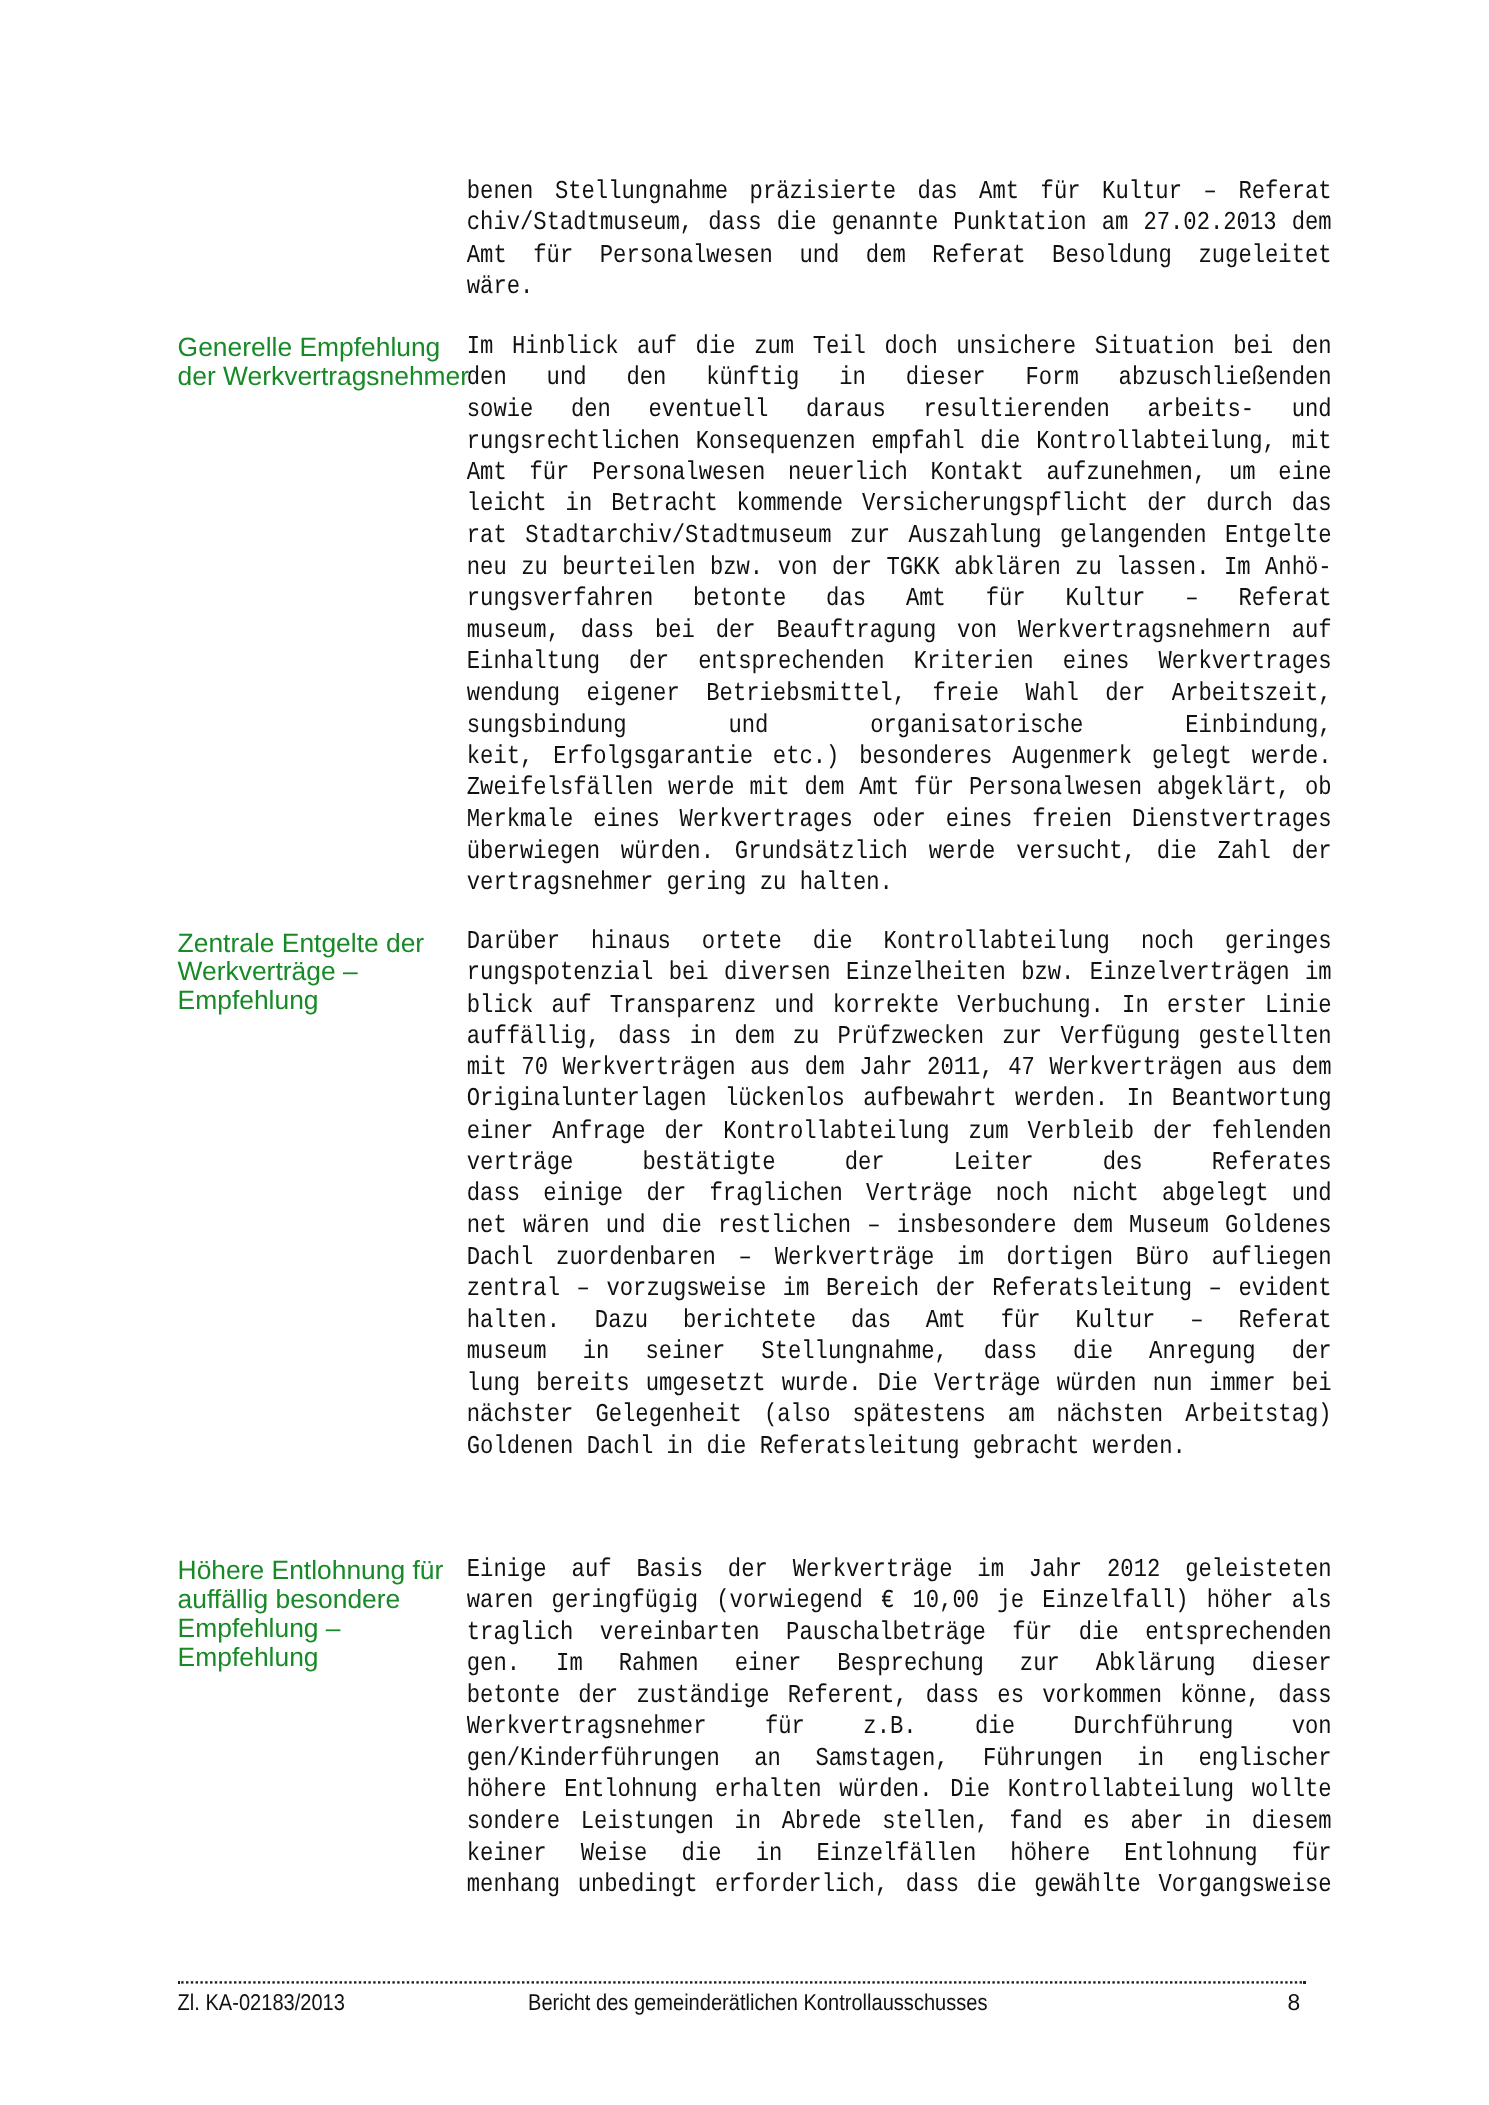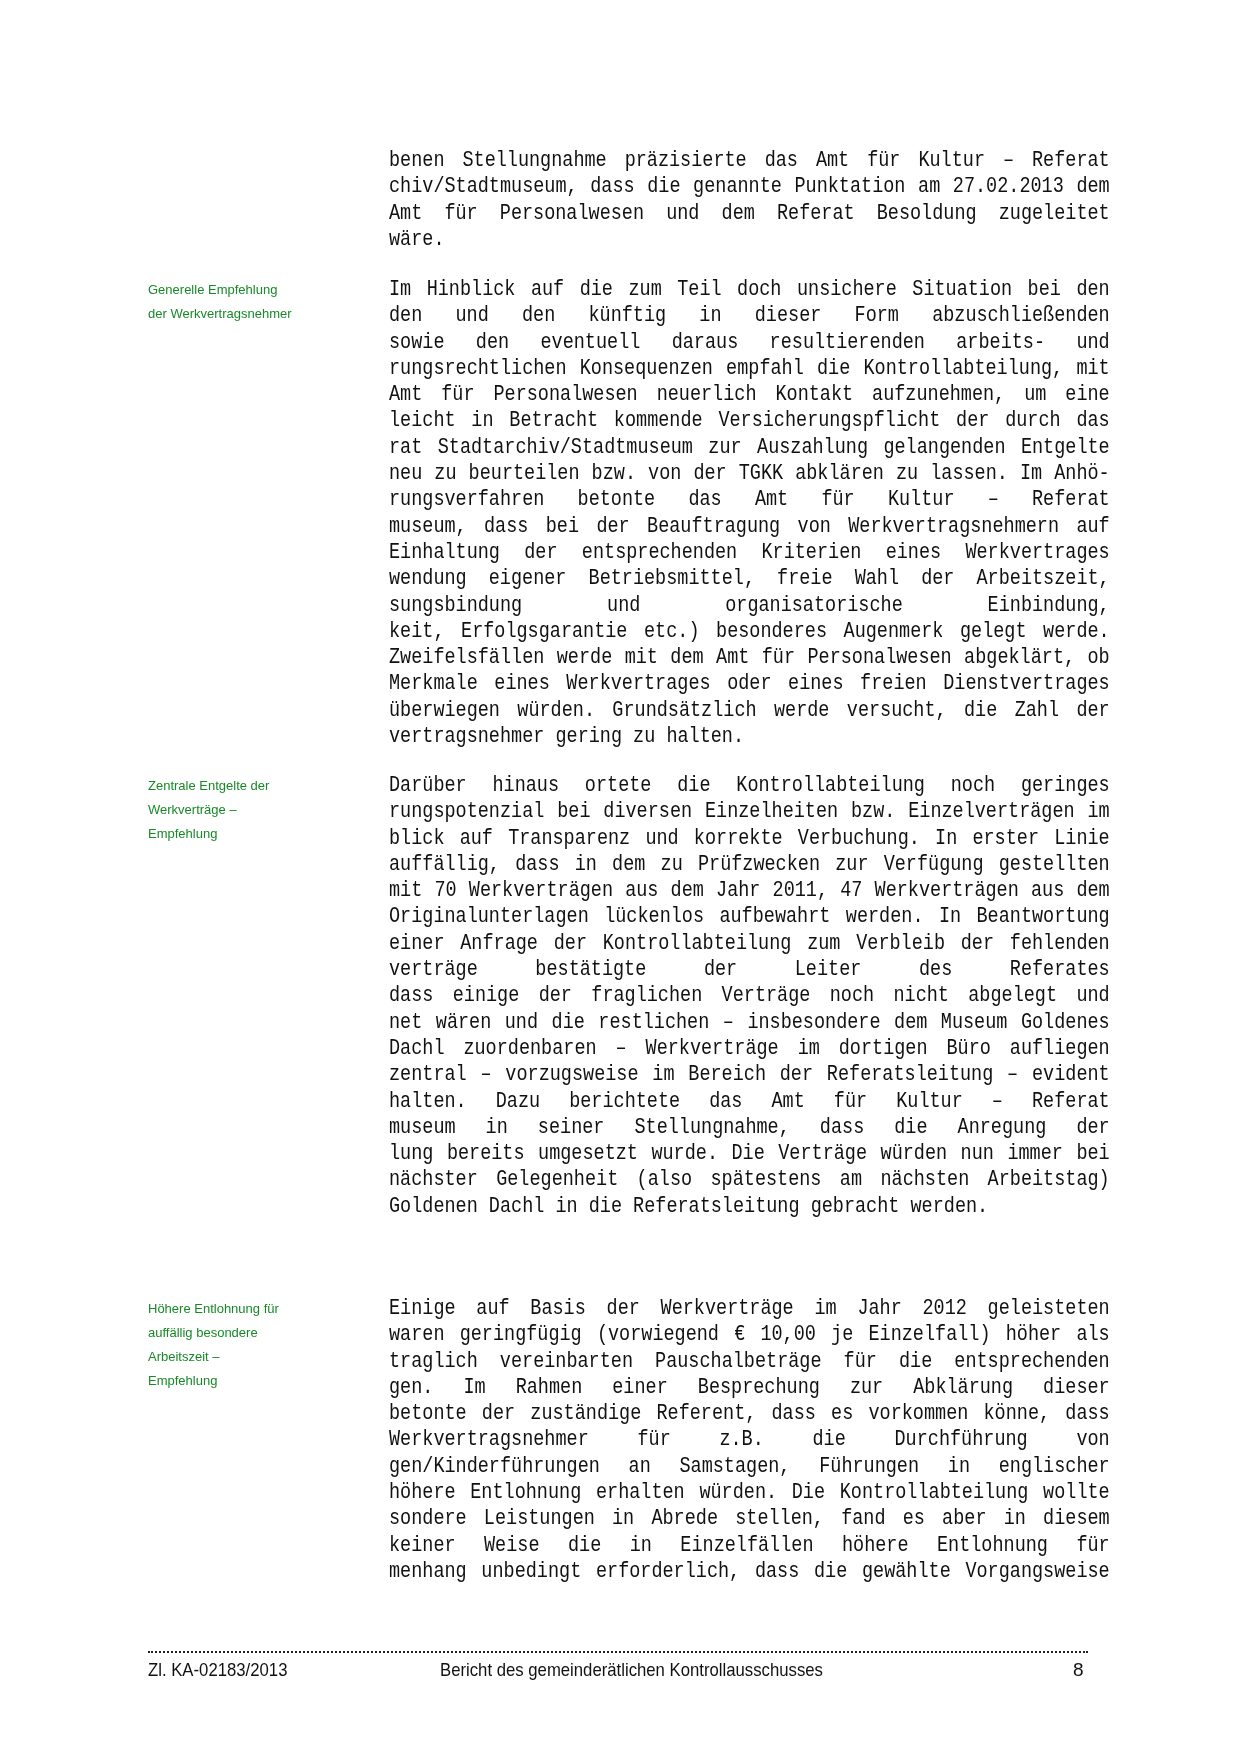--- a/index.html
+++ b/index.html
@@ -24,21 +24,21 @@
     .section {
       position: absolute;
       left: 0;
       width: 1241px;
     }
     .side-label {
       position: absolute;
       left: 148px;
       width: 230px;
       color: #178a27;
-      font-size: 13px;
+      font-size: 22px;
       line-height: 24px;
     }
     .side-label .ln {
       display: block;
       white-space: nowrap;
     }
     .body-text {
       position: absolute;
       left: 389px;
       width: 721px;
@@ -168,21 +168,21 @@
       <span class="line"><span class="line-inner">lung bereits umgesetzt wurde. Die Verträge würden nun immer bei</span></span>
       <span class="line"><span class="line-inner">nächster Gelegenheit (also spätestens am nächsten Arbeitstag) vom</span></span>
       <span class="line last"><span class="line-inner">Goldenen Dachl in die Referatsleitung gebracht werden.</span></span>
     </div>
   </div>
 
   <div class="section" style="top:1295px;">
     <div class="side-label" style="top:2px;">
       <span class="ln">Höhere Entlohnung für</span>
       <span class="ln">auffällig besondere</span>
-      <span class="ln">Arbeitszeit –</span>
+      <span class="ln">Empfehlung –</span>
       <span class="ln">Empfehlung</span>
     </div>
     <div class="body-text">
       <span class="line"><span class="line-inner">Einige auf Basis der Werkverträge im Jahr 2012 geleisteten Zahlungen</span></span>
       <span class="line"><span class="line-inner">waren geringfügig (vorwiegend € 10,00 je Einzelfall) höher als die ver-</span></span>
       <span class="line"><span class="line-inner">traglich vereinbarten Pauschalbeträge für die entsprechenden Leistun-</span></span>
       <span class="line"><span class="line-inner">gen. Im Rahmen einer Besprechung zur Abklärung dieser Feststellung</span></span>
       <span class="line"><span class="line-inner">betonte der zuständige Referent, dass es vorkommen könne, dass</span></span>
       <span class="line"><span class="line-inner">Werkvertragsnehmer für z.B. die Durchführung von Kindergeburtsta-</span></span>
       <span class="line"><span class="line-inner">gen/Kinderführungen an Samstagen, Führungen in englischer Sprache</span></span>

